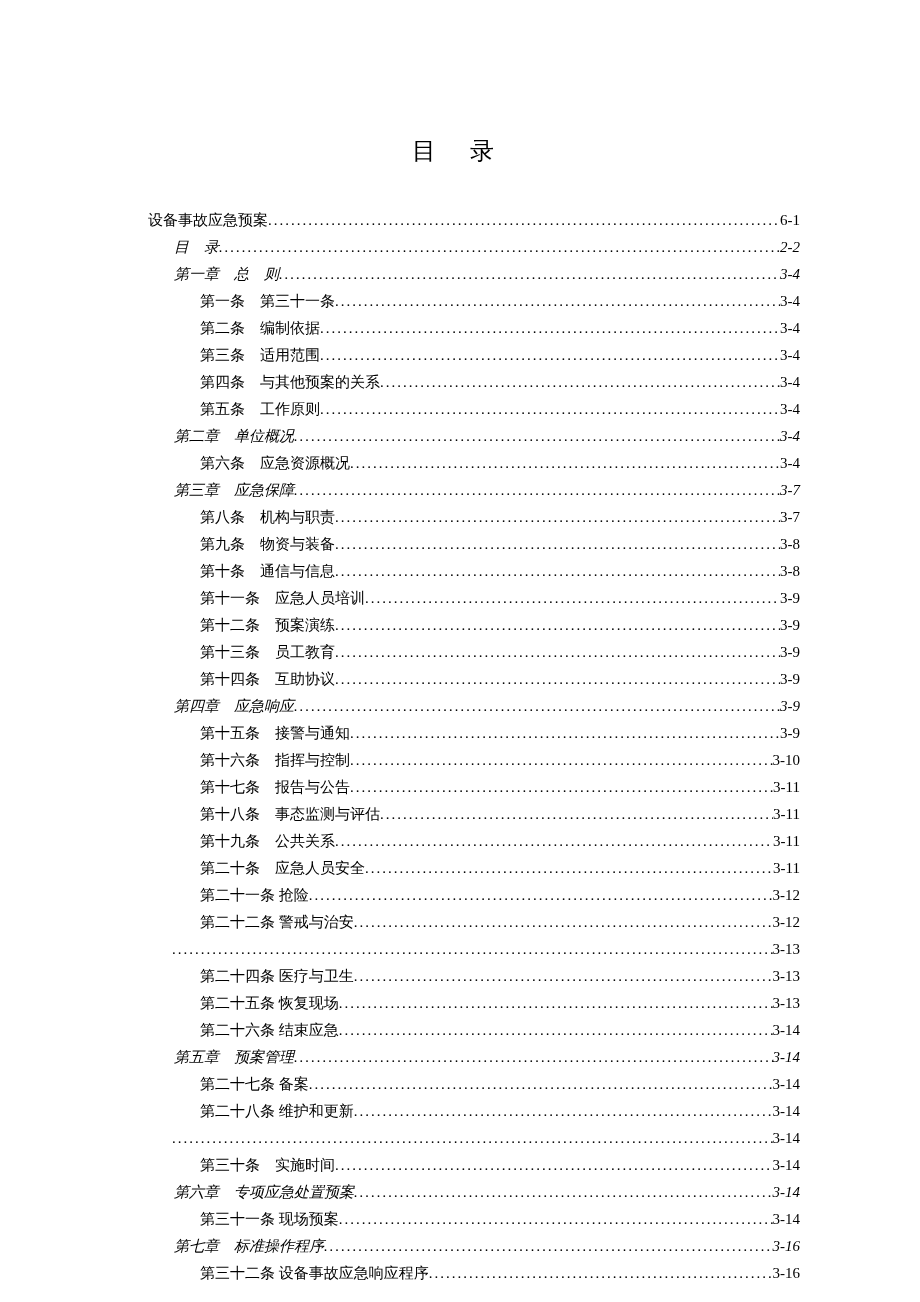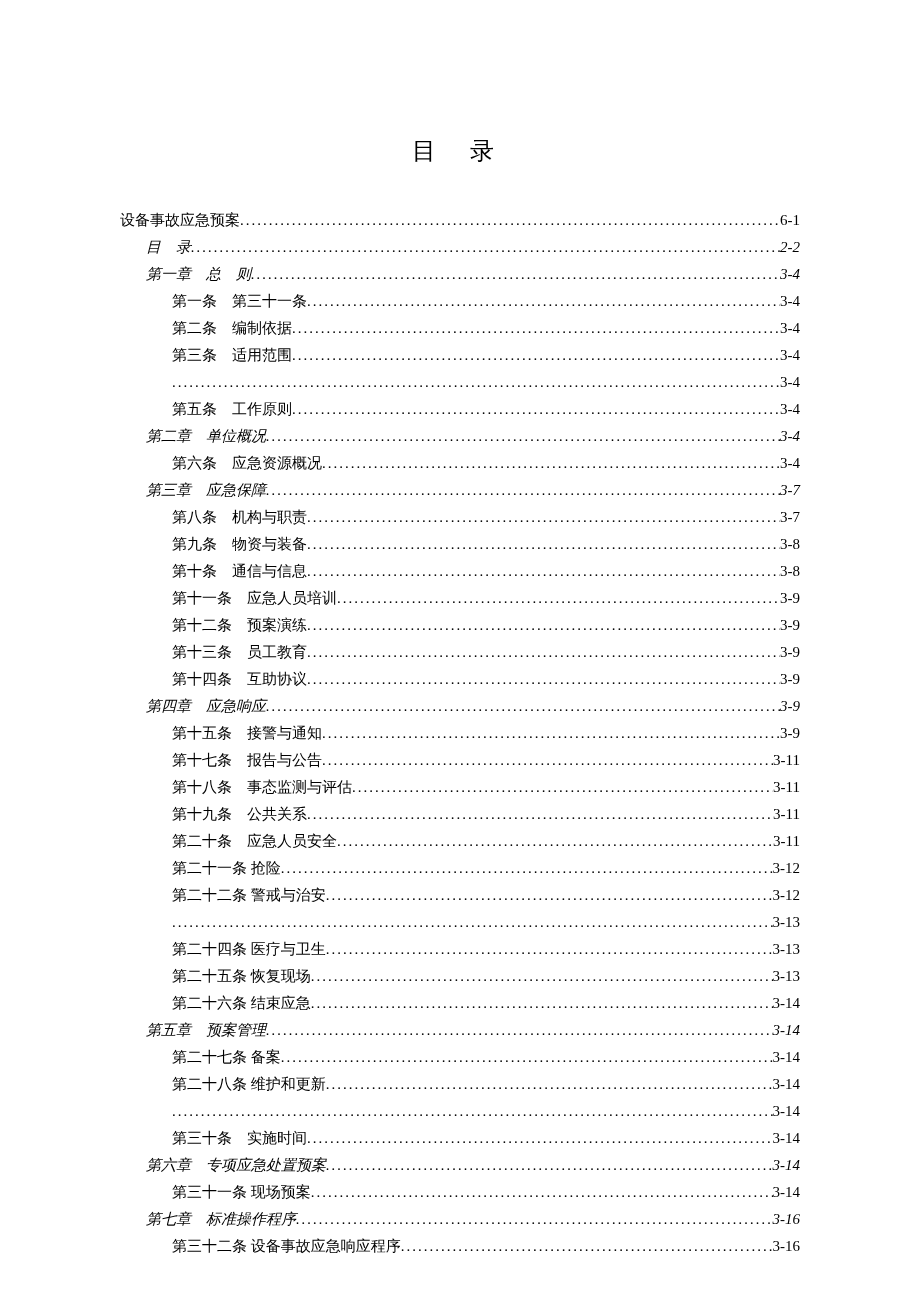--- a/index.html
+++ b/index.html
@@ -26,20 +26,21 @@
   }
   .toc-row {
     display: flex;
     align-items: baseline;
     font-size: 15px;
     line-height: 1.8;
     white-space: nowrap;
   }
   .label {
     flex: 0 0 auto;
+    margin-left: 28px;
   }
   .dots {
     flex: 1 1 auto;
     overflow: hidden;
     letter-spacing: 2px;
   }
   .dots::before {
     content: "..................................................................................................................................";
   }
   .pg {
@@ -82,20 +83,21 @@
         <span class="label">第二条　编制依据</span>
         <span class="dots"></span>
         <span class="pg">3-4</span>
       </div>
       <div class="toc-row indent-2">
         <span class="label">第三条　适用范围</span>
         <span class="dots"></span>
         <span class="pg">3-4</span>
       </div>
       <div class="toc-row indent-2">
+        <span class="label">第四条　与其他预案的关系</span>
         <span class="dots"></span>
         <span class="pg">3-4</span>
       </div>
       <div class="toc-row indent-2">
         <span class="label">第五条　工作原则</span>
         <span class="dots"></span>
         <span class="pg">3-4</span>
       </div>
       <div class="toc-row indent-1 italic">
         <span class="label">第二章　单位概况</span>
@@ -151,20 +153,25 @@
         <span class="label">第四章　应急响应</span>
         <span class="dots"></span>
         <span class="pg">3-9</span>
       </div>
       <div class="toc-row indent-2">
         <span class="label">第十五条　接警与通知</span>
         <span class="dots"></span>
         <span class="pg">3-9</span>
       </div>
       <div class="toc-row indent-2">
+        <span class="label">第十六条　指挥与控制</span>
+        <span class="dots"></span>
+        <span class="pg">3-10</span>
+      </div>
+      <div class="toc-row indent-2">
         <span class="label">第十七条　报告与公告</span>
         <span class="dots"></span>
         <span class="pg">3-11</span>
       </div>
       <div class="toc-row indent-2">
         <span class="label">第十八条　事态监测与评估</span>
         <span class="dots"></span>
         <span class="pg">3-11</span>
       </div>
       <div class="toc-row indent-2">

